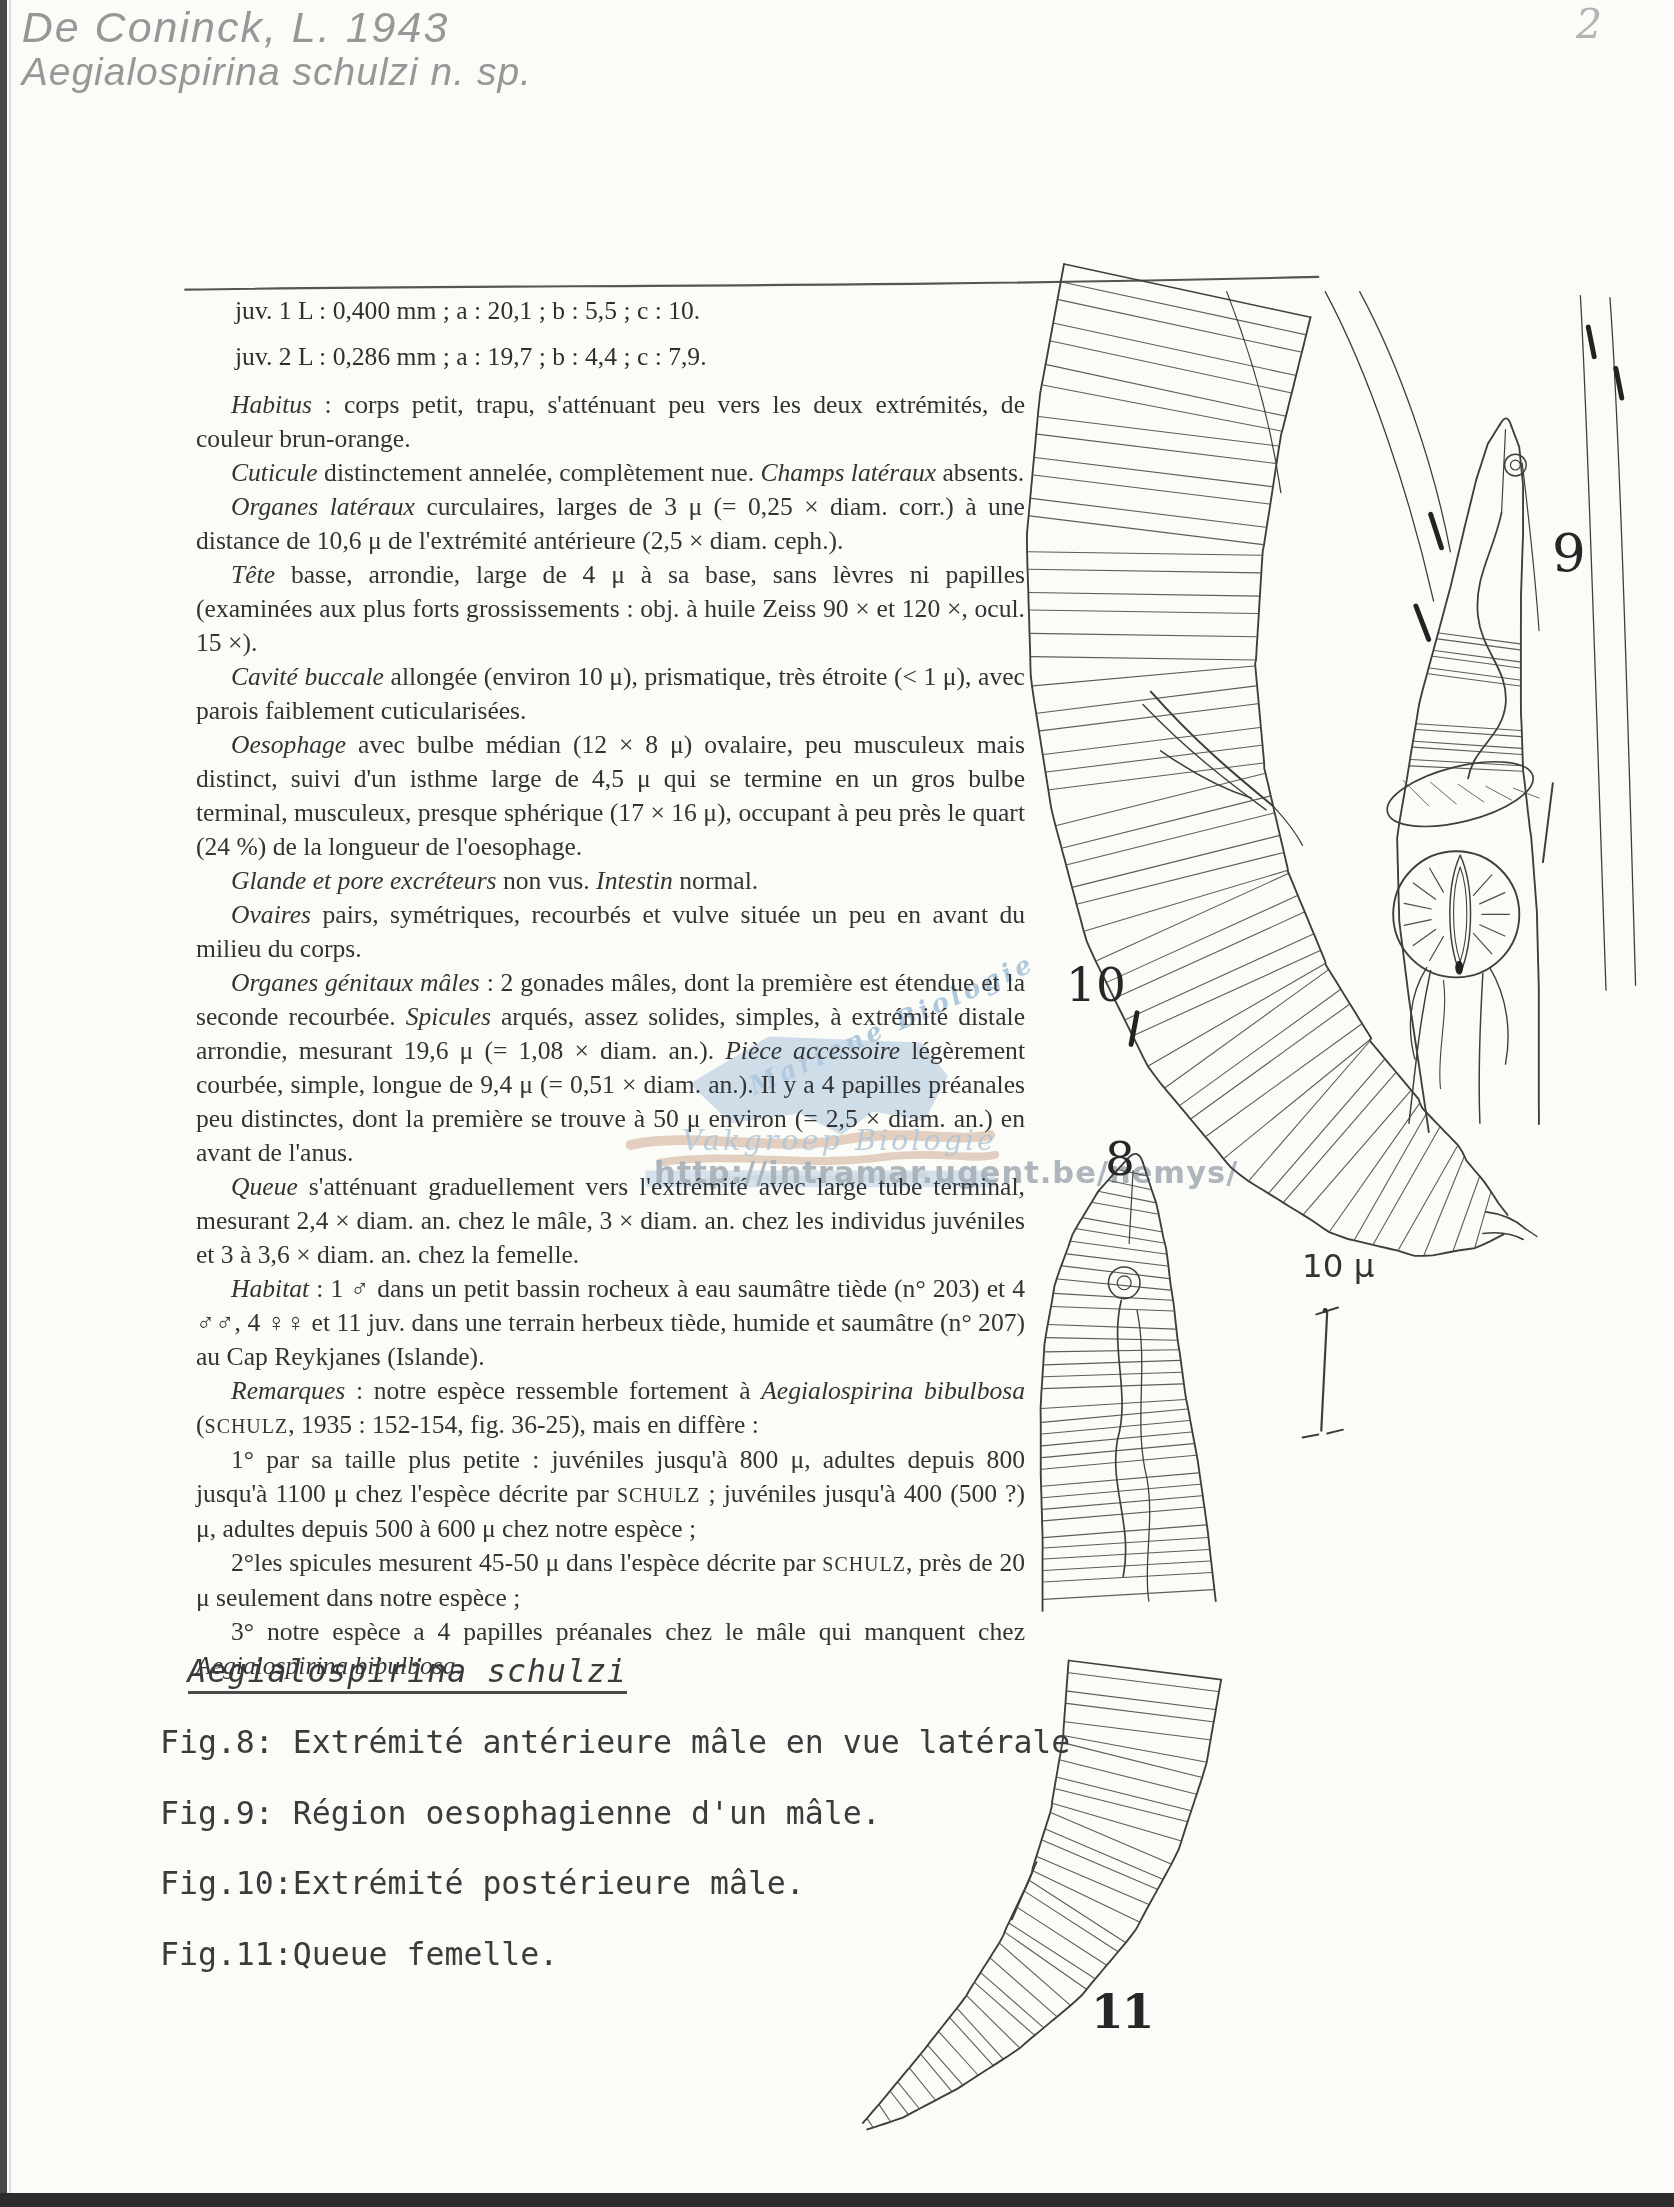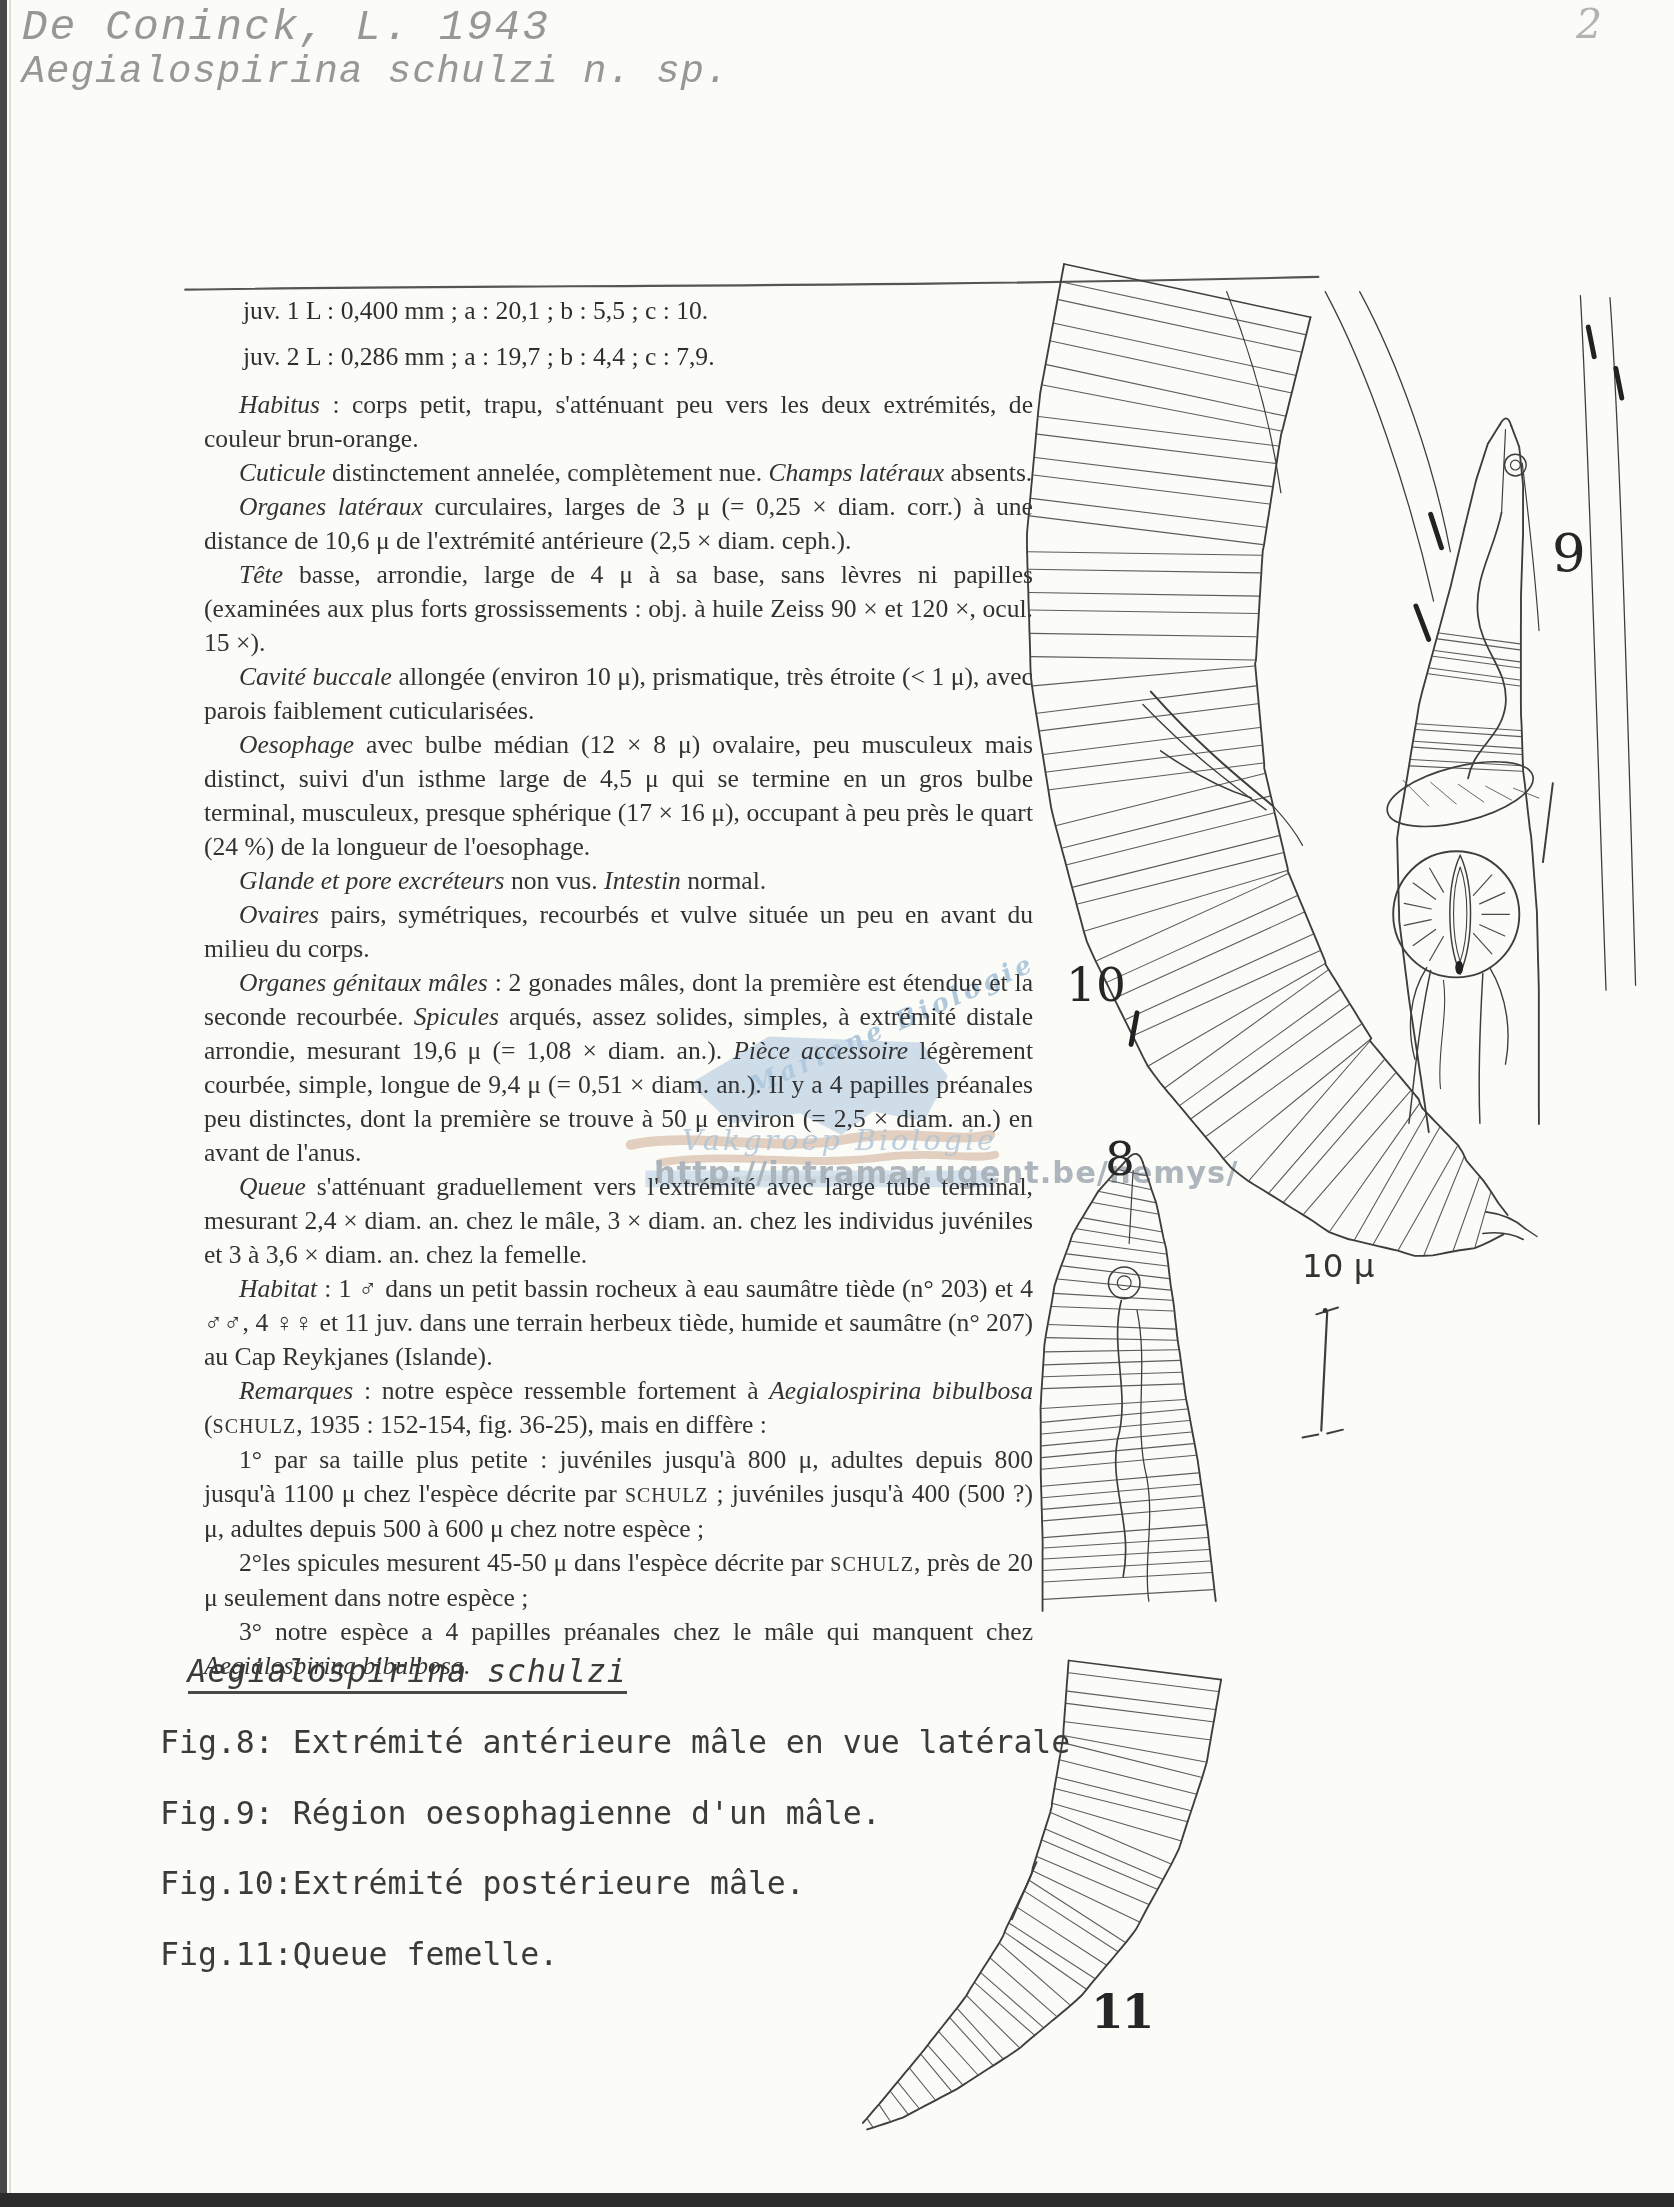--- a/index.html
+++ b/index.html
@@ -3,27 +3,27 @@
 <meta charset="utf-8">
 <style>
   html,body{margin:0;padding:0;background:#e6e6e4;}
   .page{position:relative;width:1675px;height:2208px;background:#fbfbf8;overflow:hidden;
         font-family:"Liberation Serif",serif;}
   .left-strip{position:absolute;left:0;top:0;width:6.9px;height:100%;background:#474747;}
   .scan-line{position:absolute;left:8.9px;top:0;width:2px;height:100%;background:#dddddb;}
   .bottom-bar{position:absolute;left:0;bottom:0;width:100%;height:14.8px;background:#2c2c2c;}
 
   .handwriting{position:absolute;left:21.7px;top:3.9px;color:#979797;
-               font-family:Liberation Mono, monospace;font-style:italic;line-height:1.1;}
+               font-family:Liberation Sans, sans-serif;font-style:italic;line-height:1.1;}
   .hw1{font-size:43px;letter-spacing:2px;}
   .hw2{font-size:39px;letter-spacing:1px;}
   .page-num{position:absolute;left:1576px;top:0px;font-size:41px;font-style:italic;
             color:#b3b3b3;font-family:"DejaVu Serif",serif;}
 
-  .text-col{position:absolute;left:204px;top:288px;width:829px;color:#333;font-size:25.6px;}
+  .text-col{position:absolute;left:196px;top:288px;width:829px;color:#333;font-size:25.6px;}
   .measure-block{padding-left:39px;margin-bottom:7.9px;}
   .measure{line-height:46px;white-space:nowrap;color:#2f2f2f;}
   .para{margin:0;text-align:justify;text-indent:35px;line-height:34px;}
   .it{font-style:italic;}
   .sc{text-transform:uppercase;font-size:0.78em;letter-spacing:1px;}
 
   .captions{position:absolute;left:160px;top:1653px;font-family:"DejaVu Sans Mono",monospace;
             color:#3b3b3b;font-size:31.5px;}
   .cap-title{display:inline-block;margin-left:27.6px;margin-bottom:33px;
              border-bottom:3px solid #4a4a4a;padding-bottom:2px;letter-spacing:1px;font-style:italic;}

